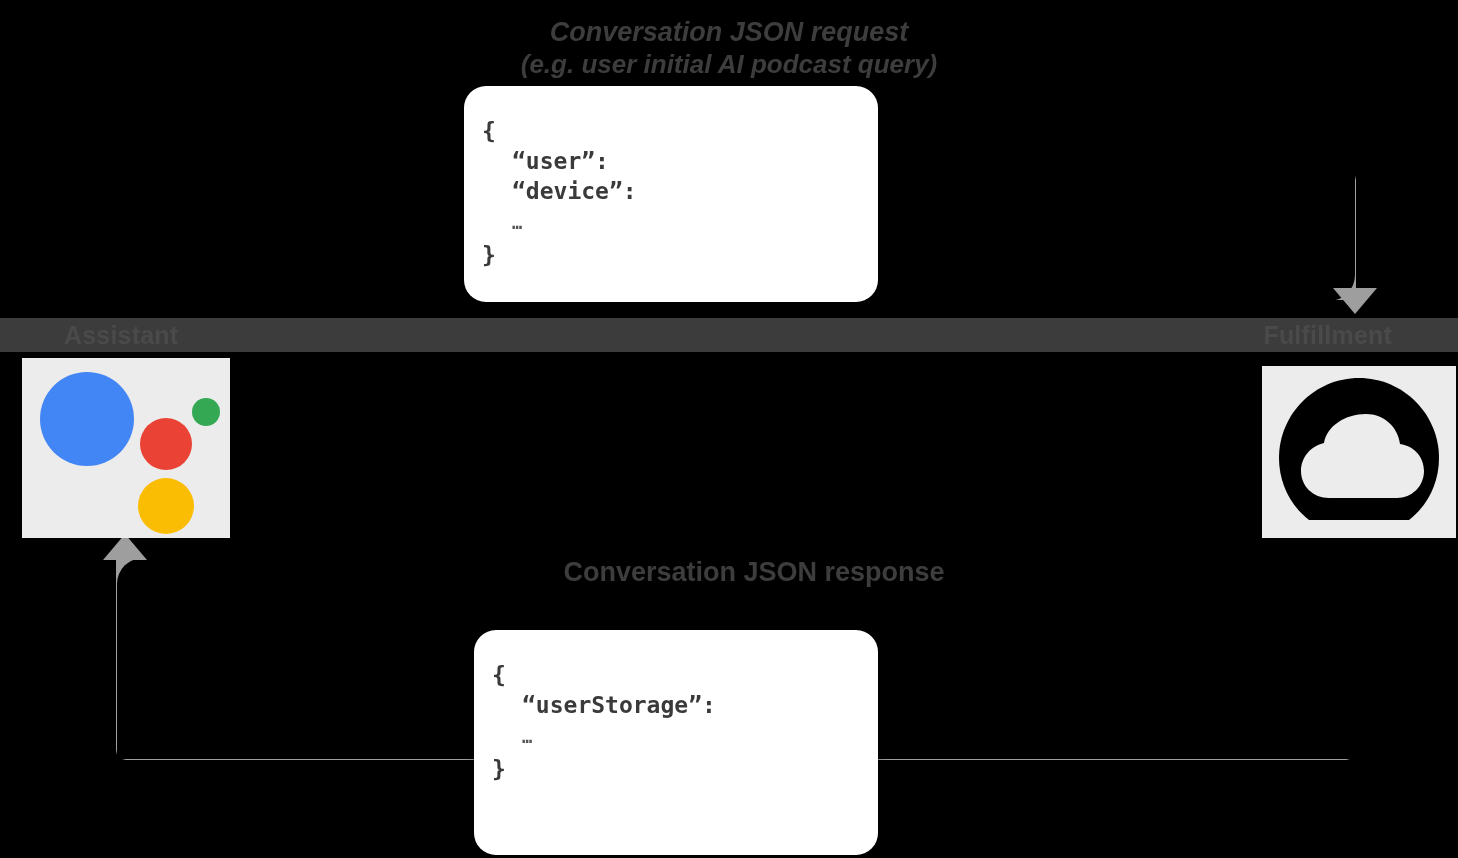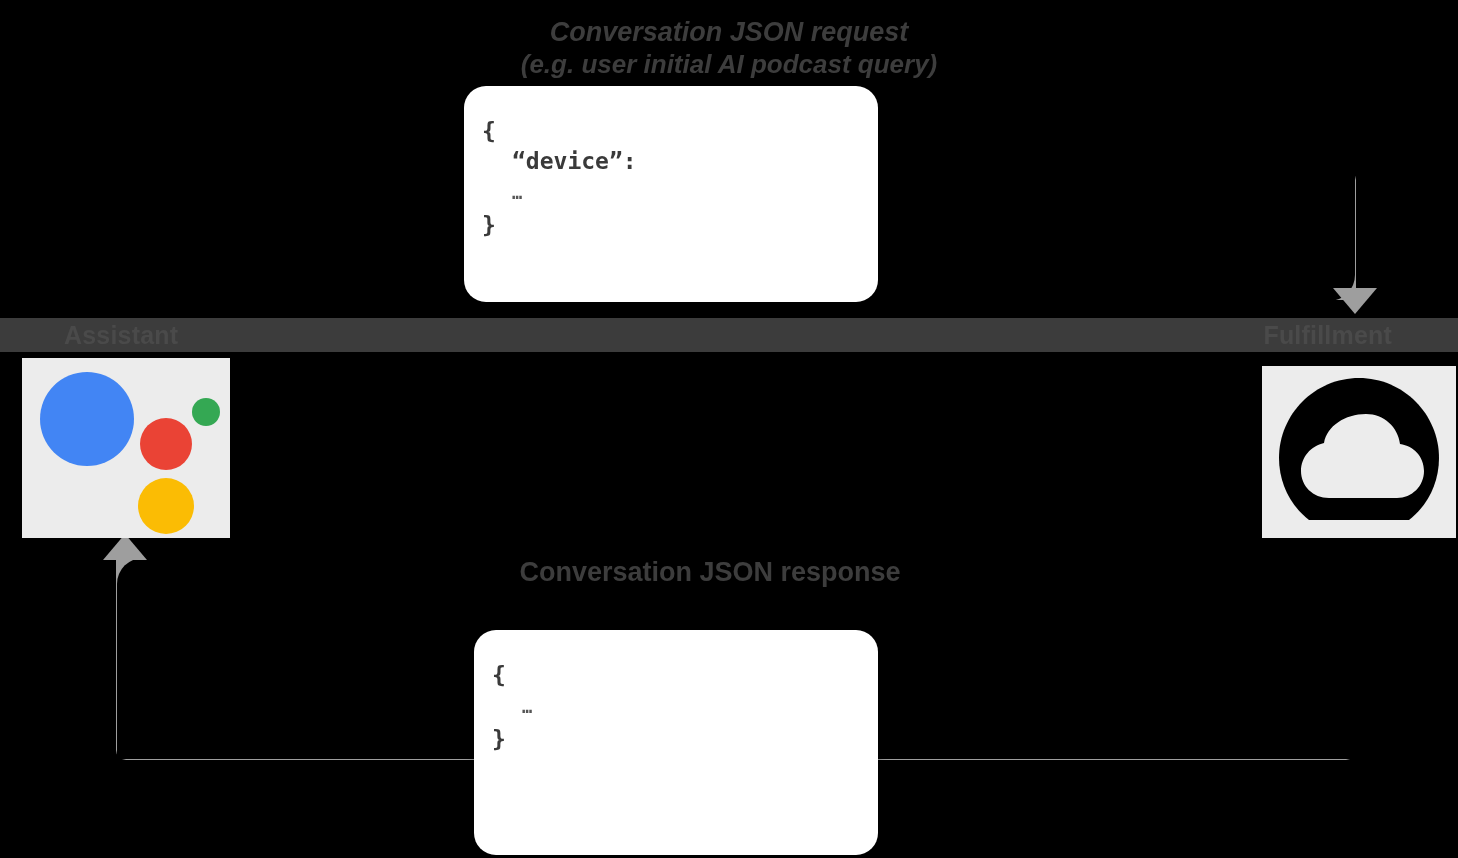--- a/index.html
+++ b/index.html
@@ -157,21 +157,21 @@
     position: absolute;
     text-align: center;
     white-space: nowrap;
     color: #3d3d3d;
     font-weight: 700;
   }
   .caption .line1 { font-size: 27px; line-height: 32px; }
   .caption .line2 { font-size: 26px; line-height: 32px; }
 
   #caption-request  { left: 499px; top: 16px;  width: 460px; font-style: italic; }
-  #caption-response { left: 480px; top: 556px; width: 460px; }
+  #caption-response { left: 524px; top: 556px; width: 460px; }
 </style>
 </head>
 <body>
 
 <div id="stage">
 
   <div class="path-top-horizontal"></div>
   <div class="path-top-notch"></div>
   <div class="path-top-arrow"></div>
 
@@ -195,27 +195,29 @@
       <path d="M92 8 C 136 8 172 44 172 88 C 172 114 160 136 142 150 L 42 150
                C 24 136 12 114 12 88 C 12 44 48 8 92 8 Z" fill="#000000"></path>
       <path d="M99 44 C 117 44 131 57 133 74 C 147 76 157 87 157 101
                C 157 116 145 128 130 128 L 62 128 C 46 128 34 116 34 101
                C 34 87 44 76 57 73 C 60 56 78 44 99 44 Z" fill="#ececec"></path>
     </svg>
   </div>
 
   <div class="json-card" id="json-request">
     <div class="code-line">{</div>
+    <div class="code-line indent">“user”:</div>
     <div class="code-line indent">“device”:</div>
     <div class="code-line indent ellipsis">…</div>
     <div class="code-line">}</div>
   </div>
 
   <div class="json-card" id="json-response">
     <div class="code-line">{</div>
+    <div class="code-line indent">“userStorage”:</div>
     <div class="code-line indent ellipsis">…</div>
     <div class="code-line">}</div>
   </div>
 
   <div class="caption" id="caption-request">
     <div class="line1">Conversation JSON request</div>
     <div class="line2">(e.g. user initial AI podcast query)</div>
   </div>
 
   <div class="caption" id="caption-response">

